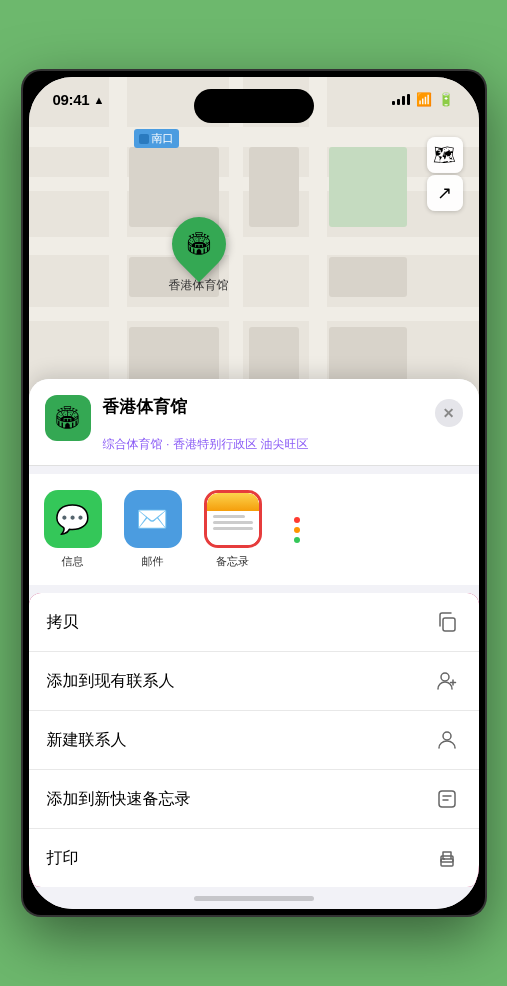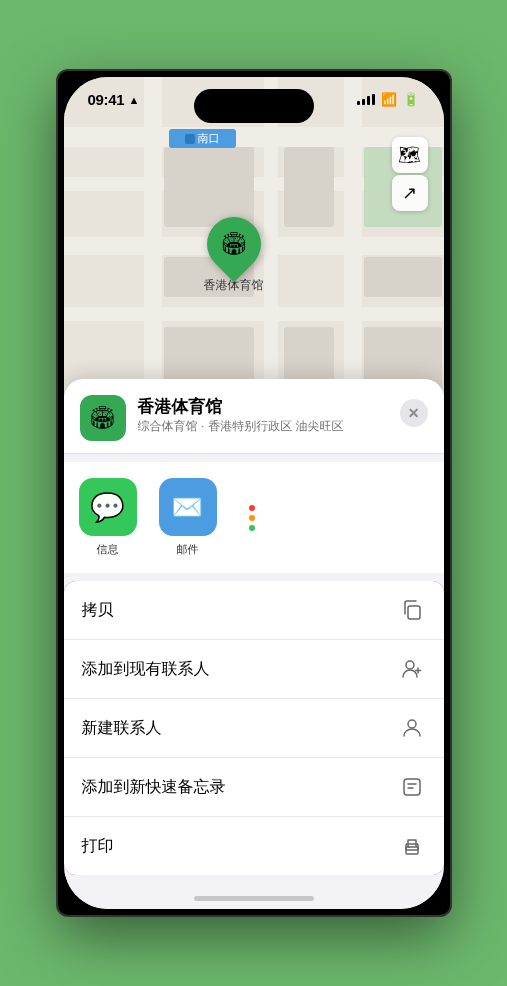--- a/index.html
+++ b/index.html
@@ -6,24 +6,24 @@
     body {
       width: 507px;
       height: 986px;
       background: #6db86d;
       display: flex;
       align-items: center;
       justify-content: center;
       font-family: -apple-system, 'PingFang SC', 'Helvetica Neue', sans-serif;
     }
     .phone-frame {
-      width: 392px;
+      width: 462px;
       height: 844px;
       background: #000;
-      border-radius: 10px;
+      border-radius: 18px;
       position: relative;
       box-shadow: 0 0 0 2px #333, 0 20px 60px rgba(0,0,0,0.5);
       overflow: hidden;
     }
     .phone-screen {
       position: absolute;
       top: 6px; left: 6px; right: 6px; bottom: 6px;
       border-radius: 44px;
       overflow: hidden;
       background: #e8e8e8;
@@ -175,21 +175,21 @@
       border-radius: 3px;
     }
     
     .map-label-nankou {
       position: absolute;
       top: 52px;
       left: 105px;
       background: #4b9ce0;
       color: #fff;
       font-size: 11px;
-      padding: 2px 16px;
+      padding: 2px 5px;
       border-radius: 3px;
       display: flex;
       align-items: center;
       gap: 3px;
     }
     .map-label-nankou::before {
       content: '';
       display: inline-block;
       width: 10px;
       height: 10px;
@@ -282,22 +282,22 @@
     .venue-info {
       flex: 1;
     }
     .venue-name {
       font-size: 17px;
       font-weight: 600;
       color: #000;
     }
     .venue-subtitle {
       font-size: 12px;
-      color: #737373;
-      margin-top: 0;
+      color: #8b5cf6;
+      margin-top: 18px;
     }
     .close-btn {
       width: 28px;
       height: 28px;
       background: #e5e5ea;
       border-radius: 50%;
       display: flex;
       align-items: center;
       justify-content: center;
       color: #888;
@@ -554,20 +554,33 @@
           <span class="share-label">信息</span>
         </div>
 
         <div class="share-item">
           <div class="share-icon mail">
             <span style="font-size:26px;">✉️</span>
           </div>
           <span class="share-label">邮件</span>
         </div>
 
+        <div class="share-item">
+          <div class="share-icon notes" style="padding:0;overflow:hidden;border-radius:14px;border:3px solid #e63c3c;">
+            <div class="notes-icon-inner">
+              <div class="notes-icon-top"></div>
+              <div class="notes-icon-lines">
+                <div class="notes-line" style="width:80%;"></div>
+                <div class="notes-line" style="width:100%;"></div>
+                <div class="notes-line" style="width:100%;"></div>
+              </div>
+            </div>
+          </div>
+          <span class="share-label">备忘录</span>
+        </div>
 
         <div class="share-more">
           <div class="share-more-dots">
             <div class="dot red"></div>
             <div class="dot yellow"></div>
             <div class="dot green"></div>
           </div>
         </div>
 
       </div>

